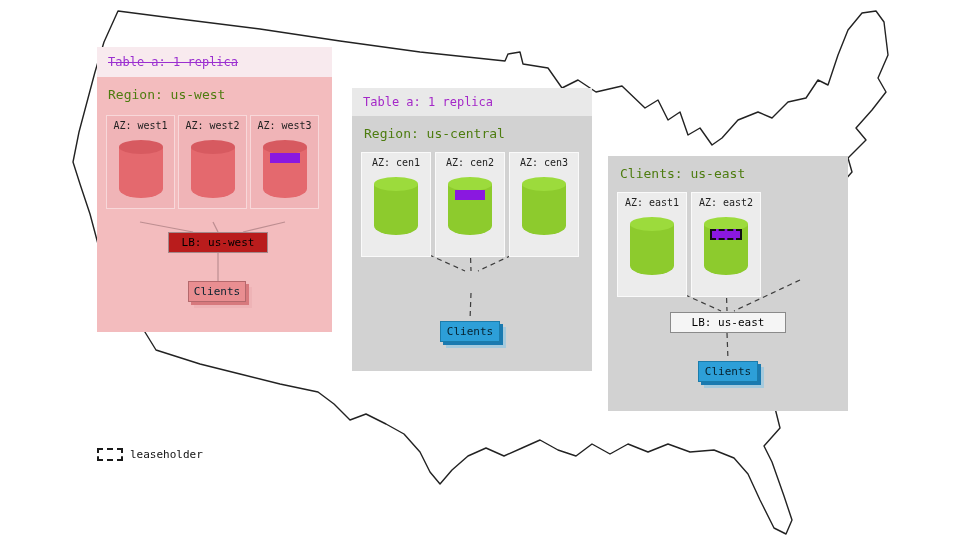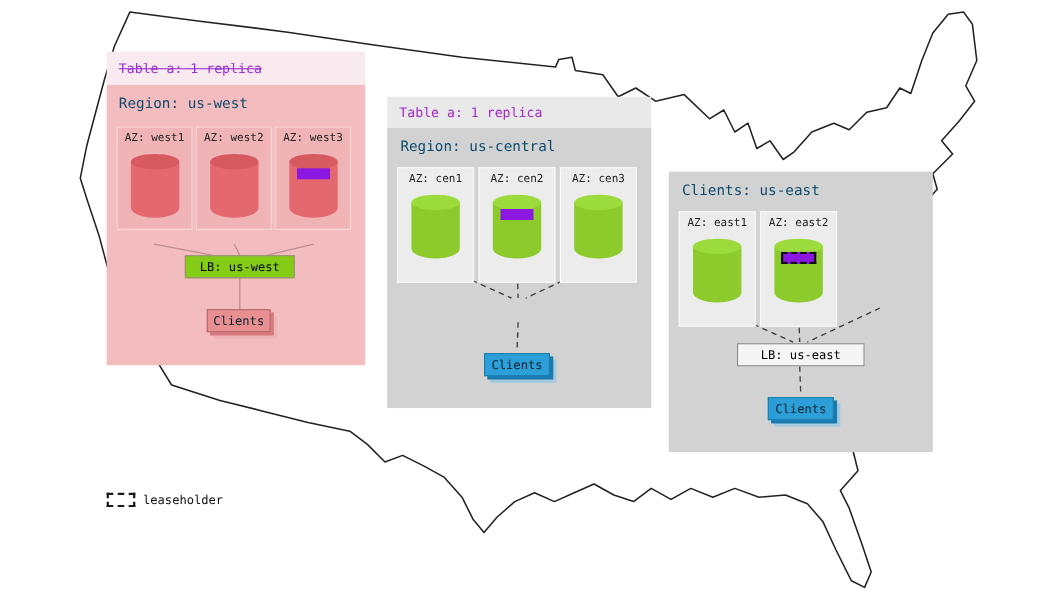--- a/index.html
+++ b/index.html
@@ -9,21 +9,21 @@
 
   .map-svg { position:absolute; left:0; top:0; }
 
   
   .panel { position:absolute; }
   .panel-header { position:absolute; left:0; top:0; right:0; display:flex; align-items:center;
                   padding-left:11px; font-size:12px;text-align:center; }
   .table-label { color:#a428c8; }
   .struck { text-decoration:line-through; }
   .panel-body { position:absolute; left:0; right:0; bottom:0; }
-  .region-title { position:absolute; font-size:13px; color:#0c4a6e; }
+  .region-title { position:absolute; font-size:13px; color:#4d7c0f; }
 
   .az { position:absolute; text-align:center; }
   .az-label { font-size:10px; color:#222; padding-top:4px; }
 
   .cyl { position:relative; width:44px; height:58px; margin:9px auto 0; }
   .cyl::before { content:""; position:absolute; left:0; right:0; top:7px; bottom:0;
                  background:var(--body); border-radius:0 0 50% 50% / 0 0 18% 18%; }
   .cyl::after  { content:""; position:absolute; left:0; right:0; top:0; height:14px;
                  background:var(--top); border-radius:50%; }
   .cyl.red   { --body:#e4696e; --top:#d75a60; }
@@ -40,21 +40,21 @@
 
   .conn { position:absolute; left:0; top:0; pointer-events:none; }
 
   
   .panel-west { left:97px; top:47px; width:235px; height:285px; }
   .panel-west .panel-header { height:30px; background:#f8eaee; }
   .panel-west .table-label  { color:#9b2fd0; }
   .panel-west .panel-body   { top:30px; background:#f3bcbe; }
   .panel-west .region-title { left:11px; top:40px; }
   .panel-west .az { width:69px; height:94px; top:68px; background:#f0b4b7; border:1px solid #f8d8da; }
-  .panel-west .lb-box { left:71px; top:185px; width:100px; background:#84cc16; border:1px solid #a3888a; }
+  .panel-west .lb-box { left:71px; top:185px; width:100px; background:#b91c1c; border:1px solid #a3888a; }
   .panel-west .clients-box { left:91px; top:234px; width:58px; background:#e98e91;
                              border:1px solid #b4686c; box-shadow:3px 3px 0 #d7797d, 6px 6px 0 #eeb3b6; }
   .panel-west line { stroke:#bd8e91; stroke-width:1.2; }
 
   
   .panel-gray .panel-header { height:28px; background:#e9e9e9; }
   .panel-gray .panel-body   { top:28px; background:#d2d2d2; }
   .panel-gray .region-title { left:12px; top:38px; }
   .panel-gray .az { width:70px; height:105px; top:64px; background:#ececec; border:1px solid #fafafa; }
   .panel-gray .lb-box { left:62px; top:184px; width:116px; background:#f5f5f5; border:1px solid #8a8a8a; }

